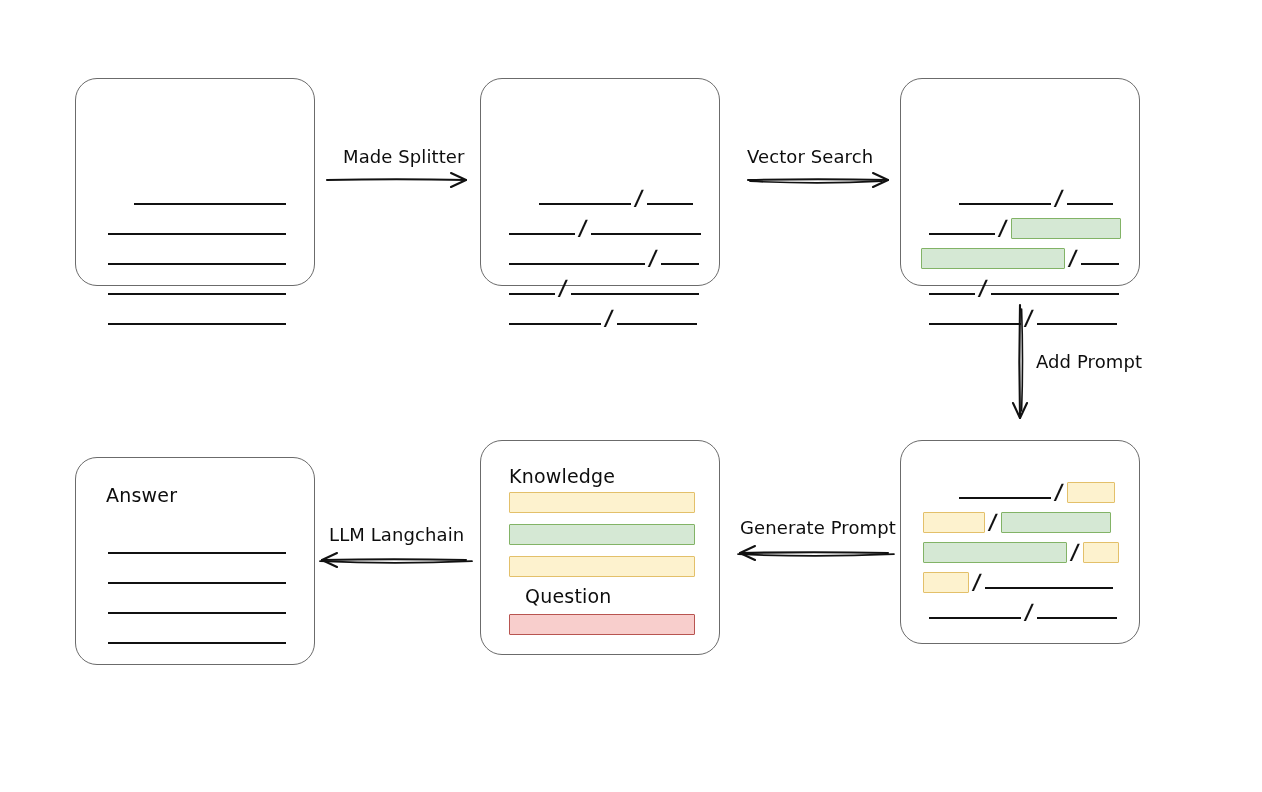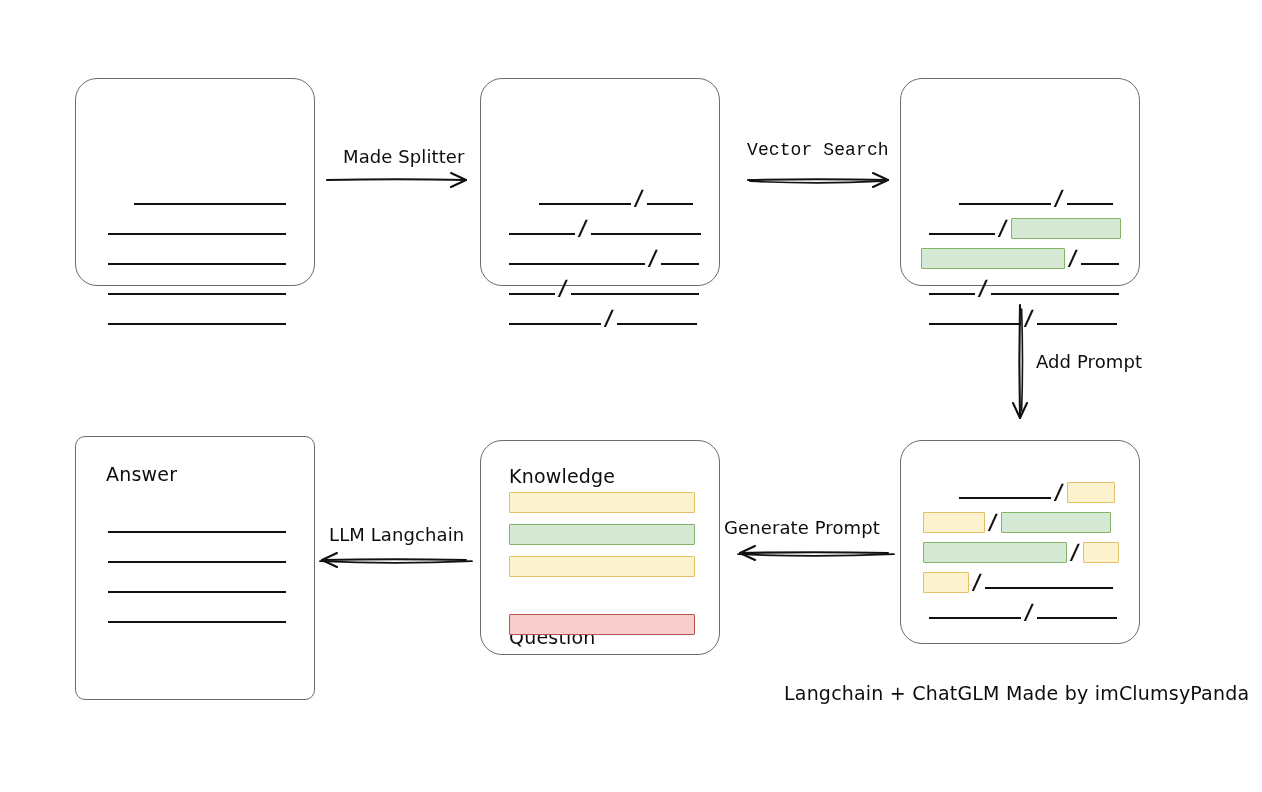--- a/index.html
+++ b/index.html
@@ -228,48 +228,47 @@
         <span class="seg" style="width: 128px;"></span>
       </div>
       <div class="row" style="left: 28px; top: 162px;">
         <span class="seg" style="width: 92px;"></span>
         <span class="slash">/</span>
         <span class="seg" style="width: 80px;"></span>
       </div>
     </div>
     <div class="doc-box" style="left: 480px; top: 440px; width: 240px; height: 215px;">
       <div class="box-label" style="left: 28px; top: 24px;">Knowledge</div>
-      <div class="box-label" style="left: 28px; top: 144px; margin-top: 41px;">Question</div>
+      <div class="box-label" style="left: 44px; top: 144px;">Question</div>
       <div class="row" style="left: 28px; top: 52px;">
         <span class="chip yellow" style="width: 186px;"></span>
       </div>
       <div class="row" style="left: 28px; top: 84px;">
         <span class="chip green" style="width: 186px;"></span>
       </div>
       <div class="row" style="left: 28px; top: 116px;">
         <span class="chip yellow" style="width: 186px;"></span>
       </div>
       <div class="row" style="left: 28px; top: 174px;">
         <span class="chip red" style="width: 186px;"></span>
       </div>
     </div>
-    <div class="doc-box" style="left: 75px; top: 436px; width: 240px; height: 264px; border-radius: 10px;">
+    <div class="doc-box" style="left: 75px; top: 457px; width: 240px; height: 208px;">
       <div class="box-label" style="left: 30px; top: 26px;">Answer</div>
       <div class="row" style="left: 32px; top: 80px;">
         <span class="seg" style="width: 178px;"></span>
       </div>
       <div class="row" style="left: 32px; top: 110px;">
         <span class="seg" style="width: 178px;"></span>
       </div>
       <div class="row" style="left: 32px; top: 140px;">
         <span class="seg" style="width: 178px;"></span>
       </div>
       <div class="row" style="left: 32px; top: 170px;">
         <span class="seg" style="width: 178px;"></span>
       </div>
     </div>
     <div class="edge-label" style="left: 343px; top: 146px;">Made Splitter</div>
-    <div class="edge-label" style="left: 747px; top: 140px; font-family: Liberation Mono, monospace;">Vector Search</div>
+    <div class="edge-label" style="left: 747px; top: 146px;">Vector Search</div>
     <div class="edge-label" style="left: 1036px; top: 351px;">Add Prompt</div>
-    <div class="edge-label" style="left: 724px; top: 517px;">Generate Prompt</div>
+    <div class="edge-label" style="left: 740px; top: 517px;">Generate Prompt</div>
     <div class="edge-label" style="left: 329px; top: 524px;">LLM Langchain</div>
-    <div class="credit" style="left: 784px; top: 682px;">Langchain + ChatGLM Made by imClumsyPanda</div>
   </div>
 
 </body></html>

